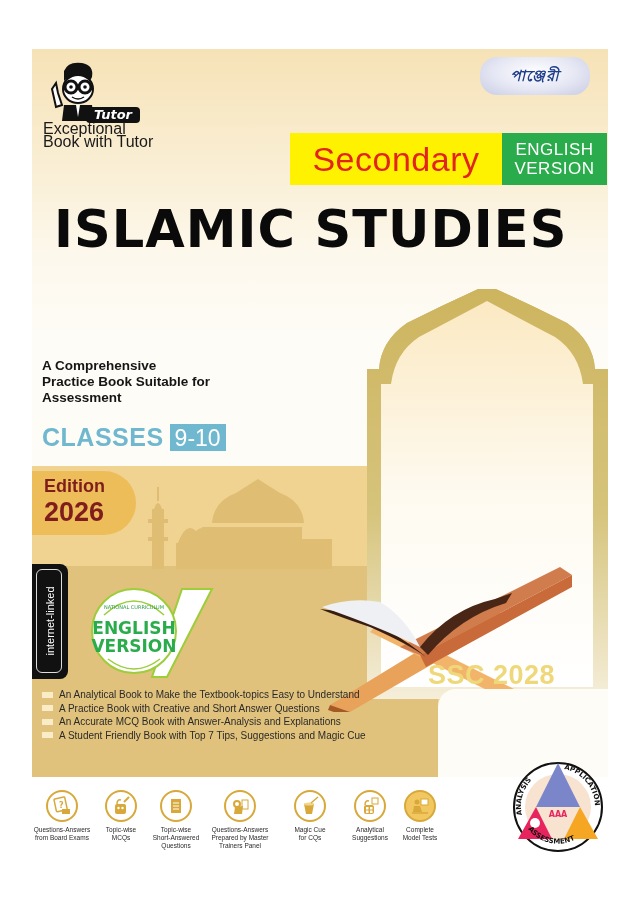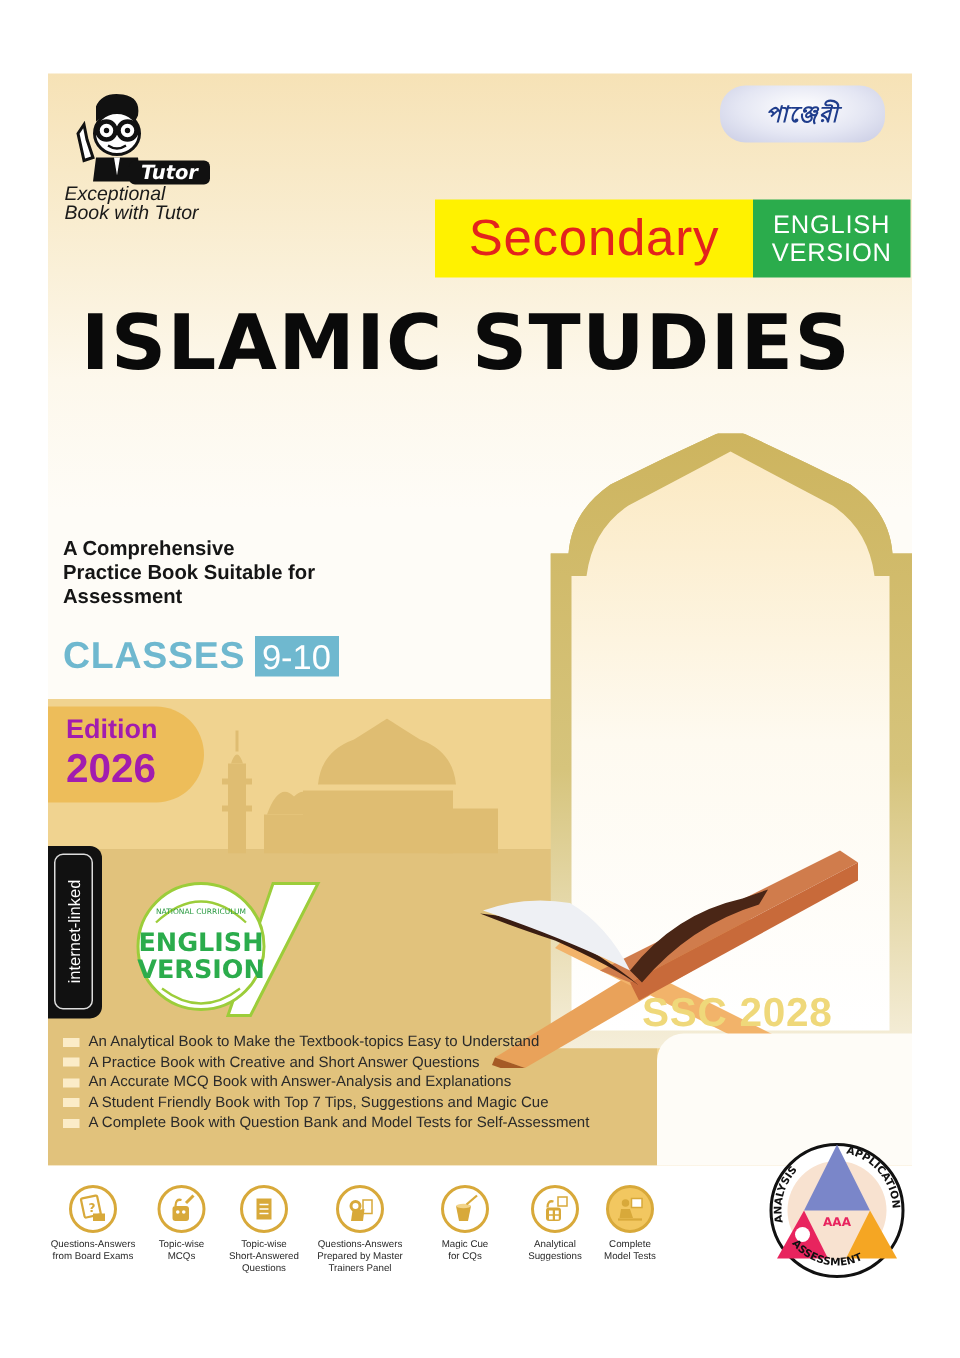--- a/index.html
+++ b/index.html
@@ -7,21 +7,21 @@
   body { position: relative; font-family: "Liberation Sans", sans-serif; }
 
   .cover {
     position: absolute; left: 32px; top: 49px; width: 576px; height: 728px;
     background: linear-gradient(180deg, #f6e2b6 0%, #faf0d8 18%, #fdf8ec 28%, #fefcf7 40%, #fefcf7 100%);
     overflow: hidden;
   }
 
   
   .tutor { position: absolute; left: 10px; top: 10px; width: 110px; height: 90px; }
-  .tutor-caption { position: absolute; left: 11px; top: 73px; font-size: 13px; line-height: 13px; color: #1a1a1a; font-style: italic; }
+  .tutor-caption { position: absolute; left: 11px; top: 73px; font-size: 16px; line-height: 13px; color: #1a1a1a; }
   .tutor-caption span { display: block; }
 
   
   .publisher {
     position: absolute; left: 448px; top: 8px; width: 110px; height: 38px; border-radius: 17px;
     background: radial-gradient(ellipse at 50% 40%, #ffffff 0%, #e4e6f3 55%, #c8cbe3 100%);
     display: flex; align-items: center; justify-content: center;
     color: #1f3d8c; font-family: "DejaVu Serif", serif; font-weight: bold; font-size: 15px; font-style: italic;
     letter-spacing: 1px;
   }
@@ -56,21 +56,21 @@
 
   
   .tan-panel {
     position: absolute; left: 0; top: 417px; width: 576px; height: 311px;
     background: #f0d390;
   }
   .tan-lower { position: absolute; left: 0; top: 100px; width: 406px; height: 211px; background: #e1c27c; }
 
   .edition-pill {
     position: absolute; left: 0; top: 422px; width: 104px; height: 64px; background: #edbd5a;
-    border-radius: 0 32px 32px 0; color: #a21caf; font-weight: bold; padding-left: 12px; padding-top: 4px;
+    border-radius: 0 32px 32px 0; color: #7f1d1d; font-weight: bold; padding-left: 12px; padding-top: 4px;
   }
   .edition-pill .ed-label { display: block; font-size: 18px; line-height: 22px; }
   .edition-pill .ed-year { display: block; font-size: 27px; line-height: 30px; }
 
   .mosque { position: absolute; left: 110px; top: 430px; width: 200px; height: 90px; }
 
   
   .arch { position: absolute; left: 335px; top: 240px; width: 241px; height: 410px; }
 
   
@@ -255,24 +255,20 @@
       <span class="feature-bullet"></span>
       <span>A Practice Book with Creative and Short Answer Questions</span>
     </div>
     <div class="feature">
       <span class="feature-bullet"></span>
       <span>An Accurate MCQ Book with Answer-Analysis and Explanations</span>
     </div>
     <div class="feature">
       <span class="feature-bullet"></span>
       <span>A Student Friendly Book with Top 7 Tips, Suggestions and Magic Cue</span>
-    </div>
-    <div class="feature">
-      <span class="feature-bullet"></span>
-      <span>A Complete Book with Question Bank and Model Tests for Self-Assessment</span>
     </div>
   </div>
 
   <div class="ssc-box"></div>
 </div>
 
 <div class="ssc-text">SSC 2028</div>
 
 <div class="icons-row">
   <div class="icon-item" style="left:-4px">

